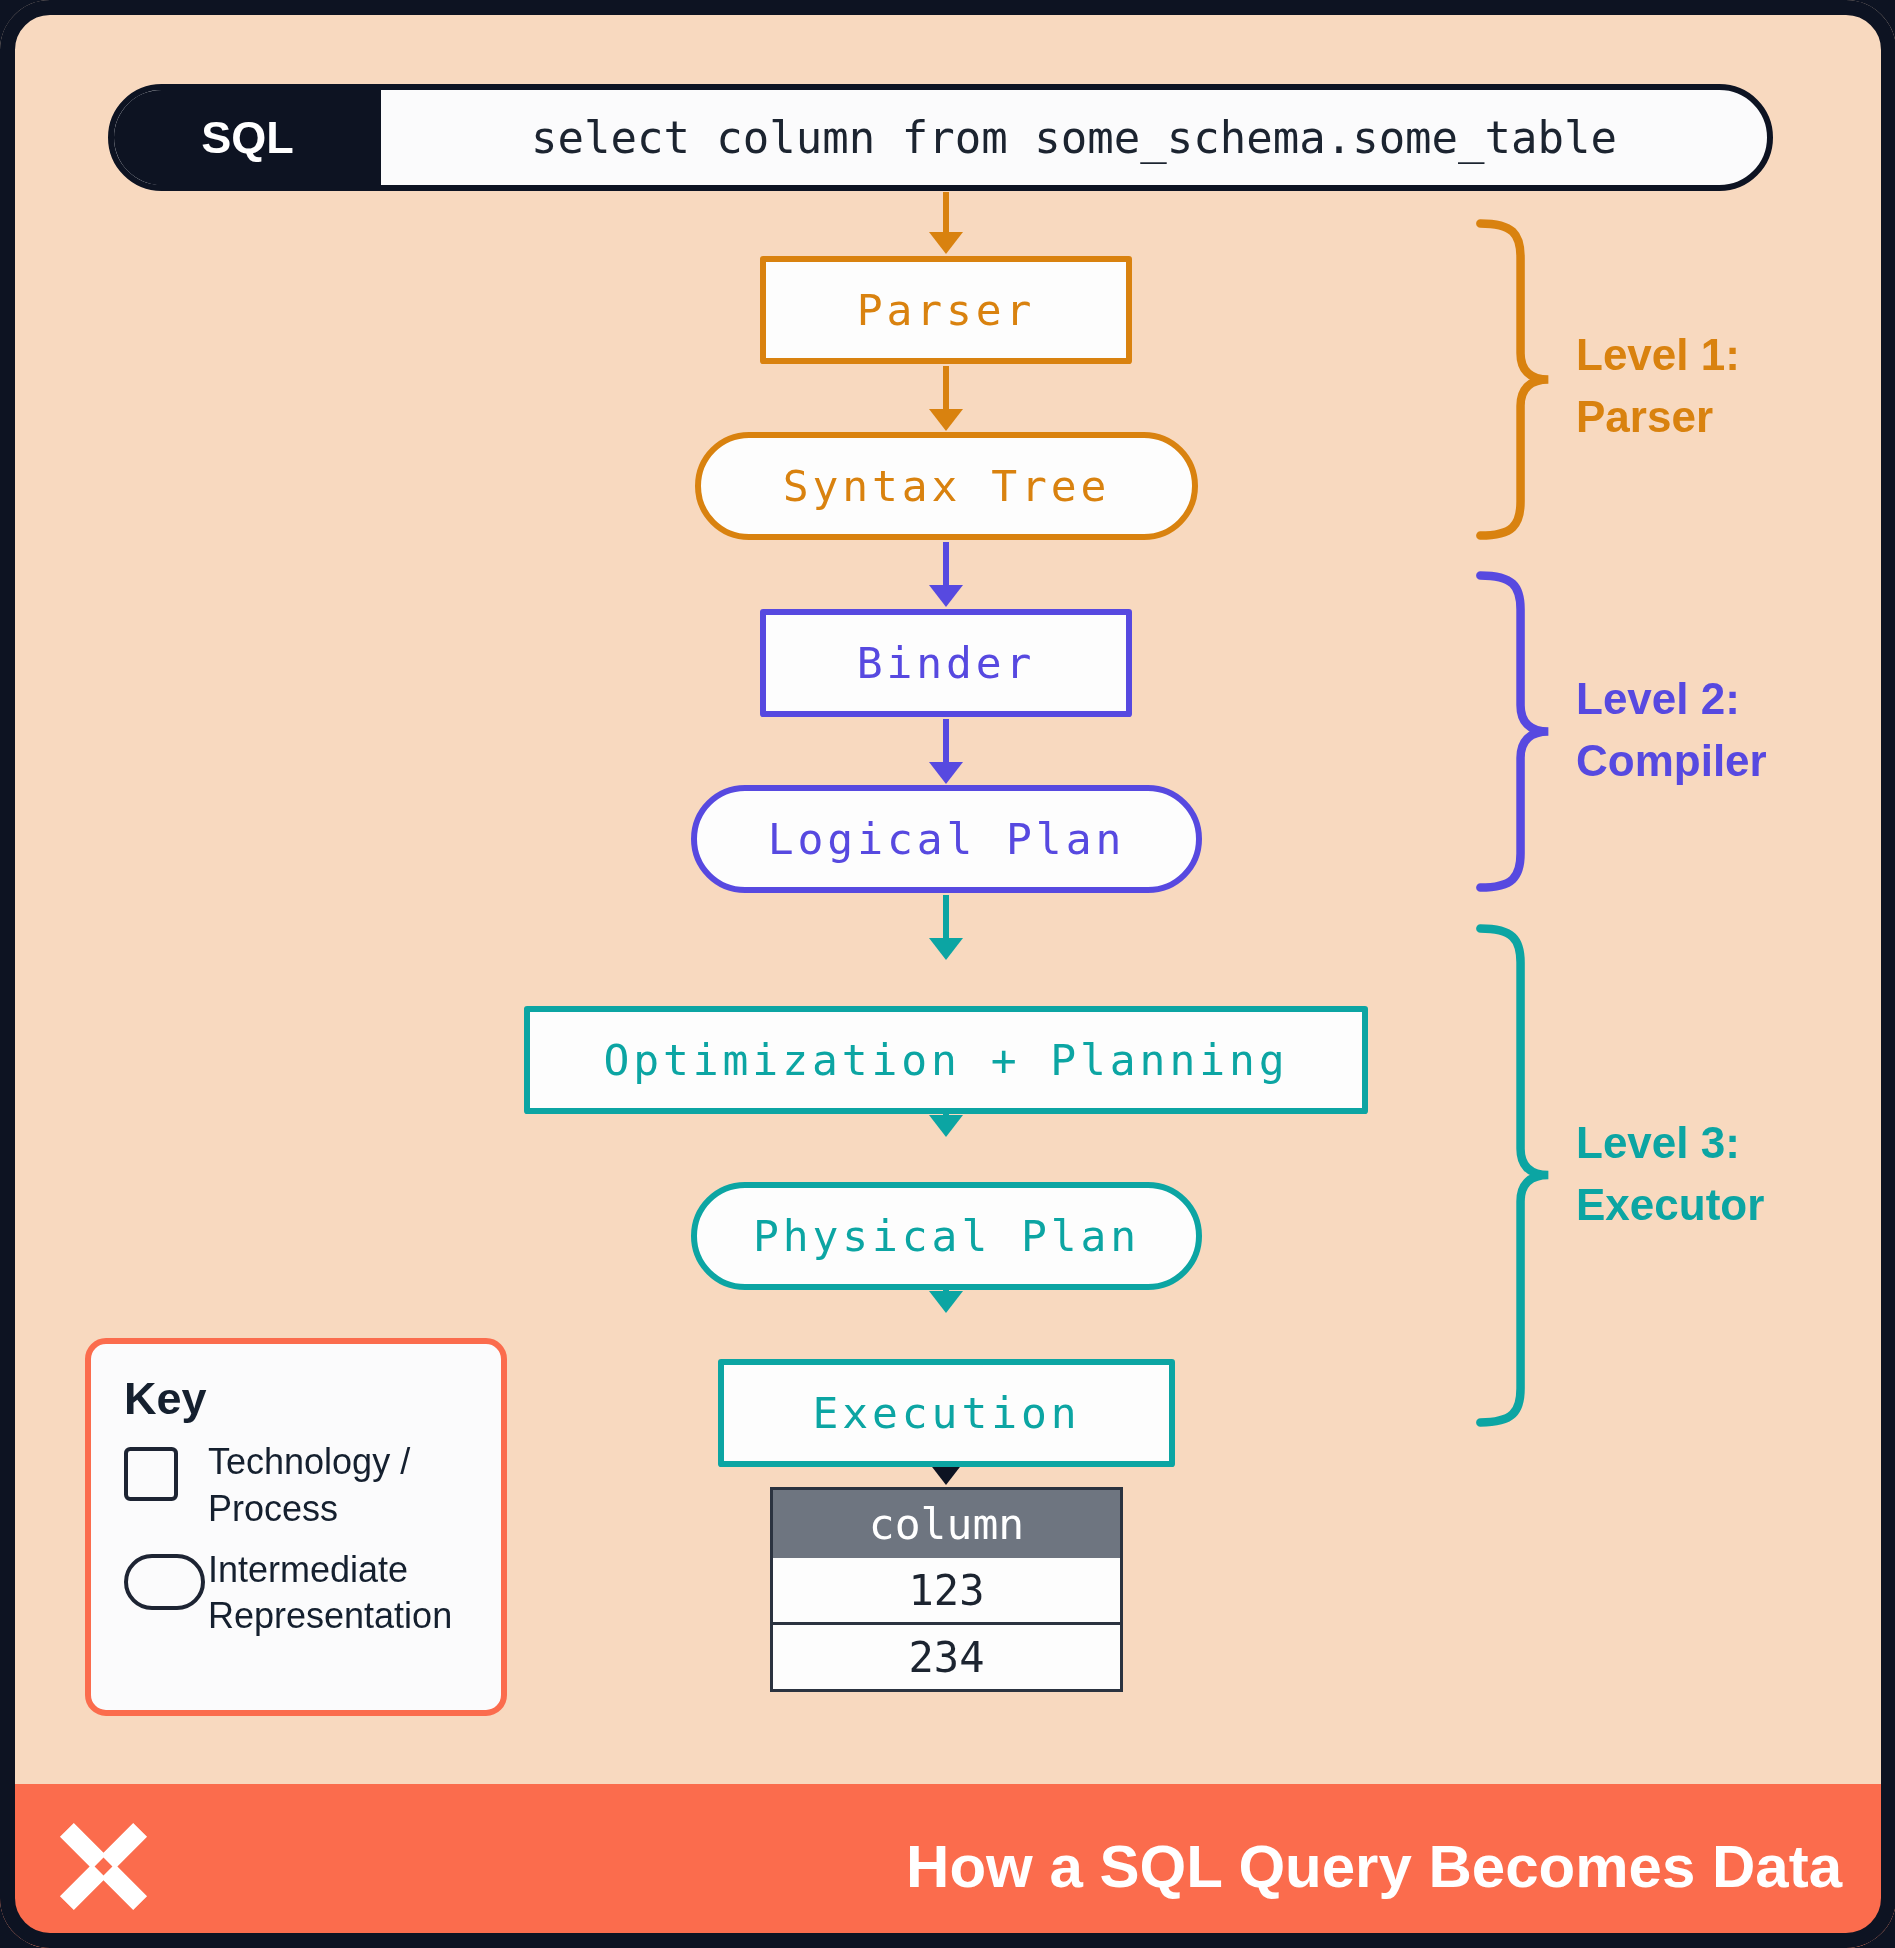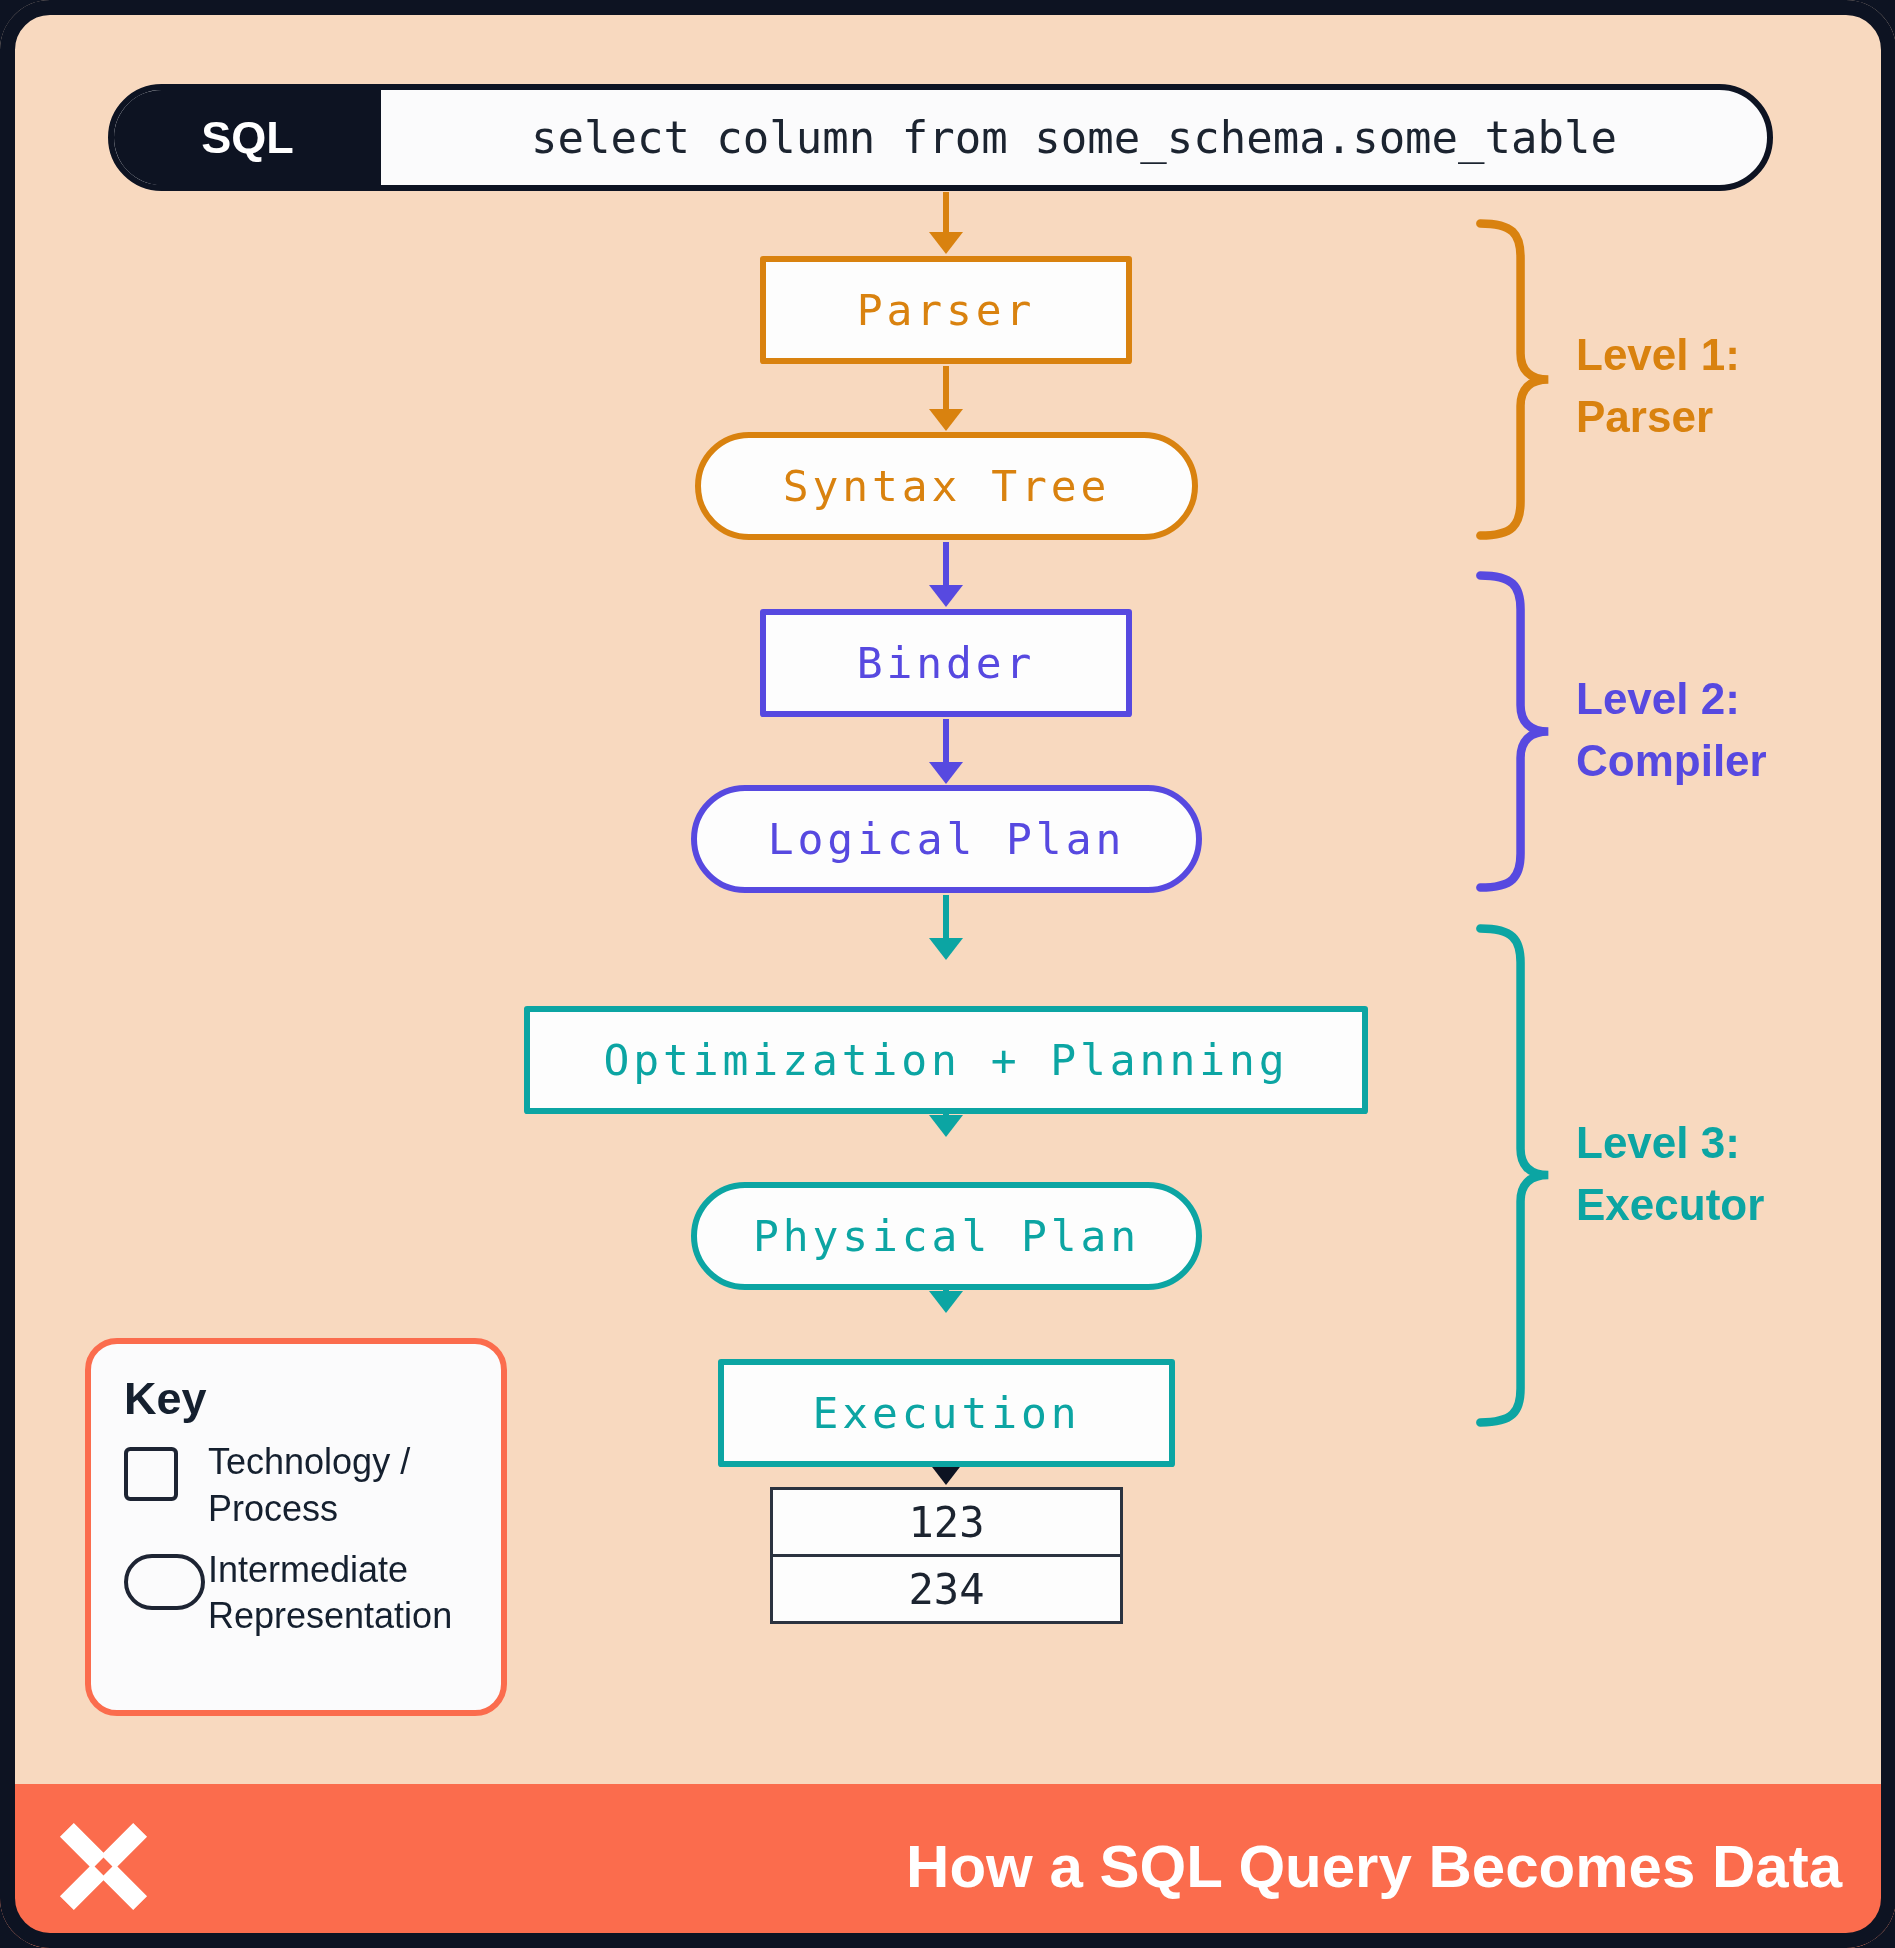--- a/index.html
+++ b/index.html
@@ -46,21 +46,21 @@
   .result{position:absolute;left:770px;top:1487px;width:353px;border:3.9px solid #2b3340;
           box-sizing:border-box;}
   .result .hd{height:68px;background:#6e7580;color:#ffffff;display:flex;align-items:center;
               justify-content:center;font-family:"DejaVu Sans Mono",monospace;font-size:43px;}
   .result .rw{height:64px;background:#fdfdfd;color:#1c2430;display:flex;align-items:center;
               justify-content:center;font-family:"DejaVu Sans Mono",monospace;font-size:42px;
               border-top:3.9px solid #2b3340;}
 
   
   .key{position:absolute;left:85px;top:1338px;width:422px;height:378px;background:#fbfbfc;
-       border:6.2px solid #fb6c4d;border-radius:32px;box-sizing:border-box;padding:29px 33px;}
+       border:6.2px solid #fb6c4d;border-radius:21px;box-sizing:border-box;padding:29px 33px;}
   .key-title{font-weight:bold;font-size:45px;color:#15202f;}
   .key-row{display:flex;margin-top:14px;}
   .key-icon-wrap{flex:0 0 84px;padding-top:7.7px;}
   .key-square{width:46px;height:46px;border:4.6px solid #1d2433;border-radius:6.2px;background:transparent;}
   .key-oval{width:73px;height:48px;border:4.6px solid #1d2433;border-radius:774px;background:transparent;}
   .key-text{font-size:36px;color:#15202f;line-height:1.3;}
 
   
   .footer{position:absolute;left:0;right:0;bottom:0;height:164px;background:#fb6c4d;
           display:flex;align-items:center;justify-content:space-between;
@@ -137,20 +137,21 @@
     <div class="level-label" style="top:668px;color:#5749e0;">
       <div>Level 2:</div>
       <div>Compiler</div>
     </div>
     <div class="level-label" style="top:1112px;color:#0ca5a3;">
       <div>Level 3:</div>
       <div>Executor</div>
     </div>
 
     <div class="result">
+      <div class="hd">column</div>
       <div class="rw" style="border-top:none;">123</div>
       <div class="rw">234</div>
     </div>
 
     <div class="key">
       <div class="key-title">Key</div>
       <div class="key-row">
         <div class="key-icon-wrap">
             <div class="key-square"></div>
           </div>

